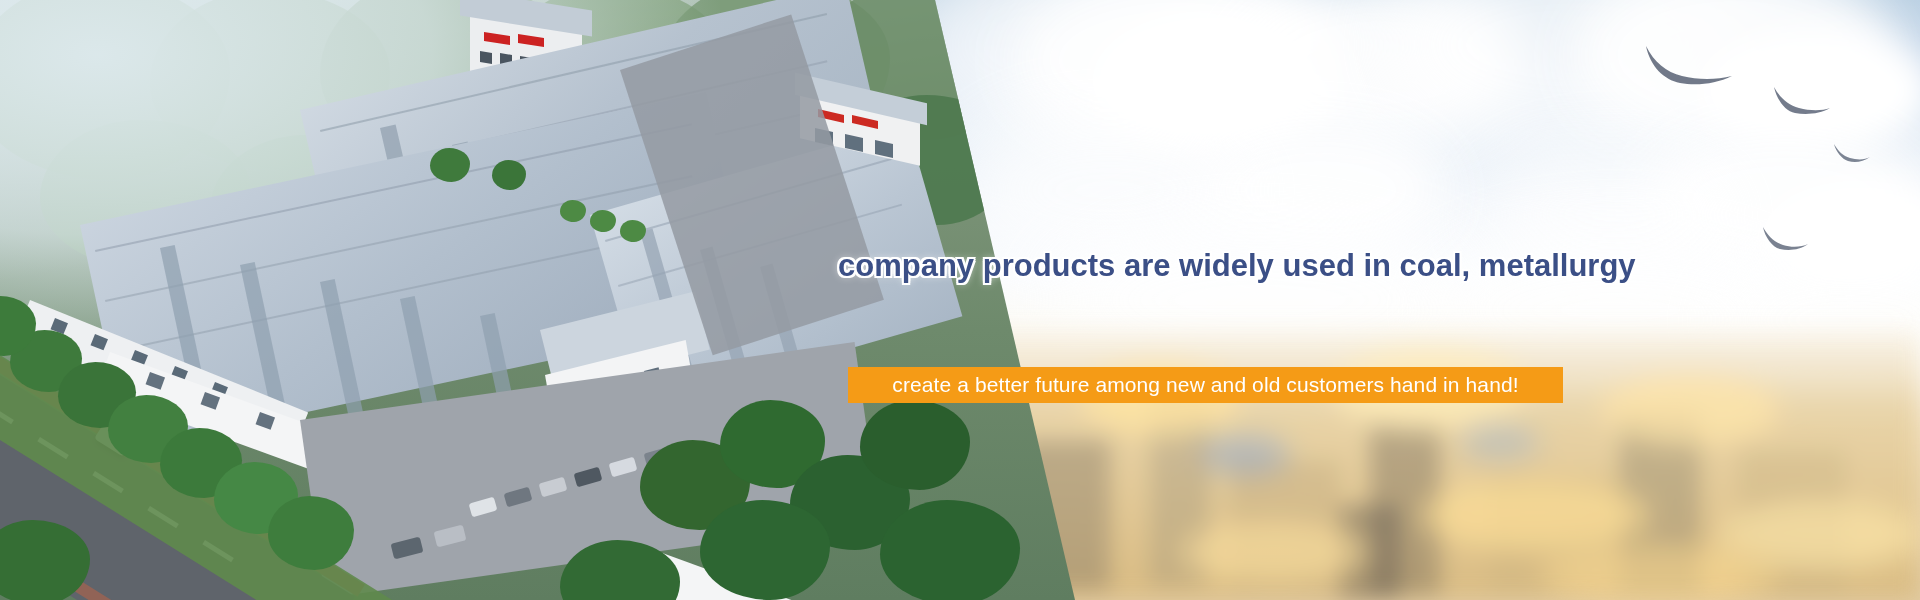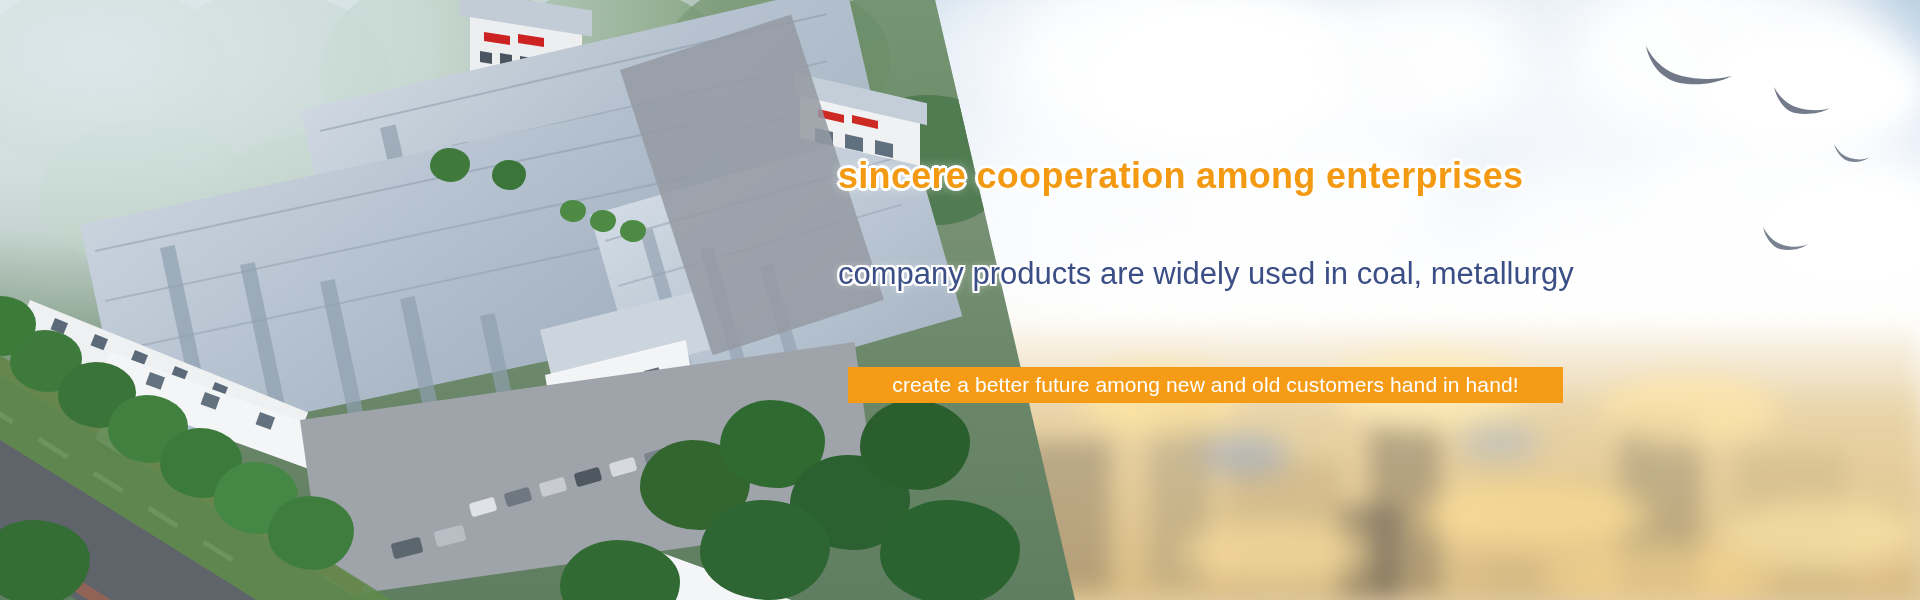--- a/index.html
+++ b/index.html
@@ -89,30 +89,29 @@
       -2px  2px 0 #ffffff,  2px  2px 0 #ffffff,
       -3px  0   0 #ffffff,  3px  0   0 #ffffff,
        0   -3px 0 #ffffff,  0    3px 0 #ffffff,
        0 0 12px rgba(255,255,255,.95);
   }
 
   .sub1{
     position:absolute;
     left:838px; top:248px;
     font-size:31px;
-    font-weight:400;
+    font-weight:700;
     color:#3b4f86;
     white-space:nowrap;
     text-shadow:
       -2px -2px 0 #ffffff,  2px -2px 0 #ffffff,
       -2px  2px 0 #ffffff,  2px  2px 0 #ffffff,
       -2px  0   0 #ffffff,  2px  0   0 #ffffff,
        0   -2px 0 #ffffff,  0    2px 0 #ffffff,
        0 0 9px rgba(255,255,255,.9);
-    margin-top: 8px;
   }
 
   .sub2{
     position:absolute;
     left:392px; top:303px;
     font-size:31px;
     font-weight:500;
     color:#3b4f86;
     white-space:nowrap;
     text-shadow:
@@ -355,21 +354,20 @@
     </svg>
   </div>
   <div class="bird" style="left:1832px;top:140px;">
     <svg width="40" height="28" viewBox="0 0 40 28">
       <path d="M2 4 C6 11 11 16 18 18 C25 20 33 20 38 17 C31 22 23 23 16 21 C10 19 4 12 2 4 Z" fill="#5d6679" opacity="0.8"></path>
     </svg>
   </div>
 
   <div class="copy">
 
-    <div class="headline">sincere cooperation among enterprises</div>
 
     <div class="sub1">company products are widely used in coal, metallurgy</div>
 
 
     <div class="cta">
       <span>create a better future among new and old customers hand in hand!</span>
     </div>
   </div>
 
 </div>

